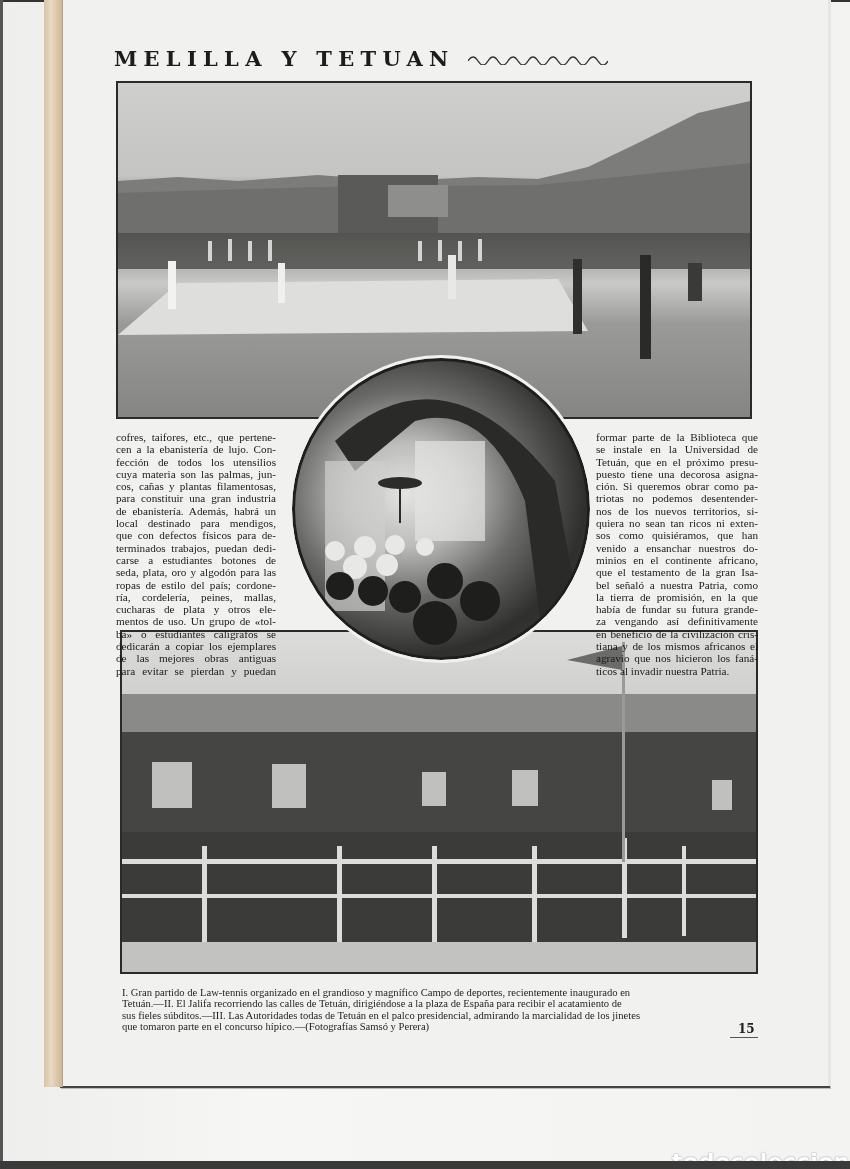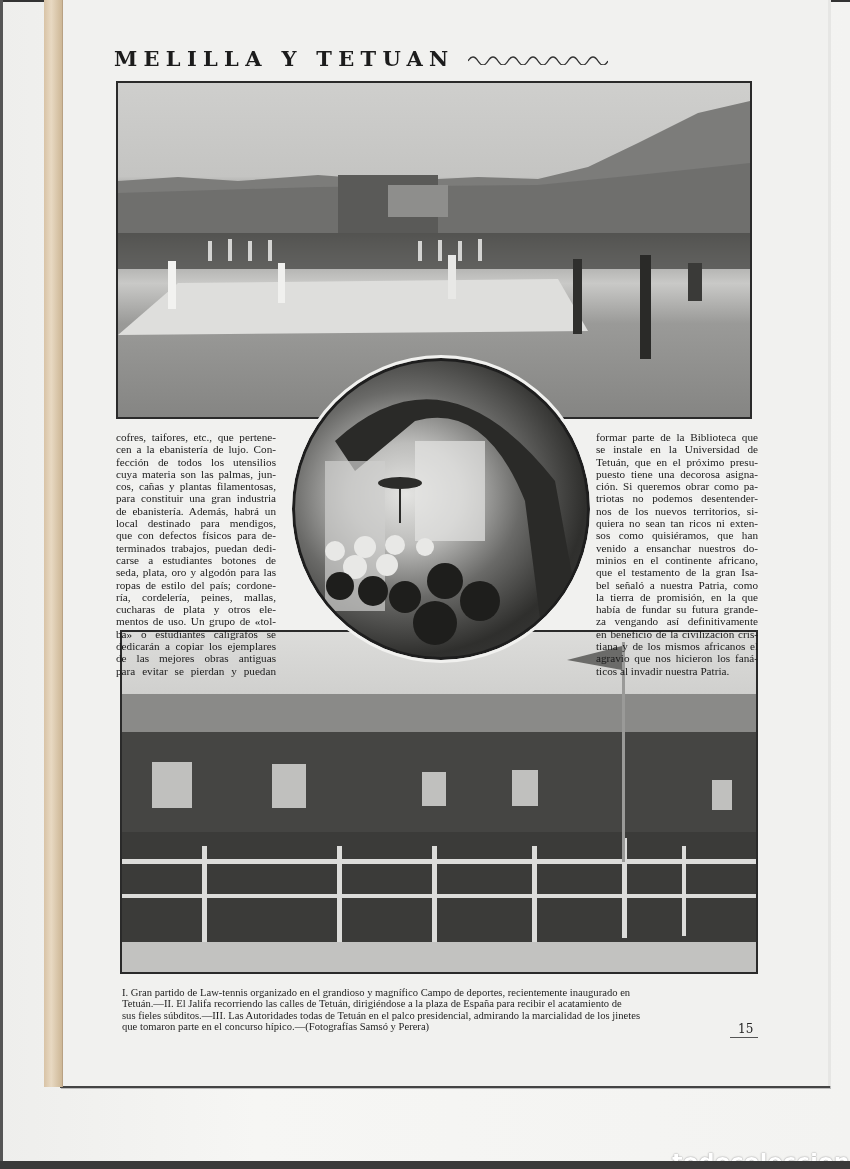--- a/index.html
+++ b/index.html
@@ -66,21 +66,21 @@
   .col-left { left: 116px; top: 431px; width: 160px; }
   .col-right { left: 596px; top: 431px; width: 162px; }
   .col-line { display: block; text-align-last: justify; white-space: nowrap; overflow: visible; }
   .col-line.last { text-align-last: left; }
   .caption {
     position: absolute; left: 122px; top: 987px; width: 630px;
     font-family: "Liberation Serif", serif; font-size: 10.6px; line-height: 11.4px;
     color: #1e1e1e; text-align: left;
   }
   .page-number {
-    position: absolute; left: 738px; top: 1022px; font-size: 12px; font-weight: normal;
+    position: absolute; left: 738px; top: 1022px; font-size: 12px; font-weight: bold;
     font-family: "DejaVu Serif", serif; color: #222;
   }
   .page-number-rule {
     position: absolute; left: 730px; top: 1037px; width: 28px; height: 1px; background: #555;
   }
   .watermark {
     position: absolute; left: 672px; top: 1138px; font-family: "DejaVu Sans", sans-serif;
     font-weight: bold; font-size: 22px; color: #ffffff; letter-spacing: 0.5px;
     text-shadow: 0 0 2px #aaa, 0 0 1px #999;
     margin-top: 11px;

